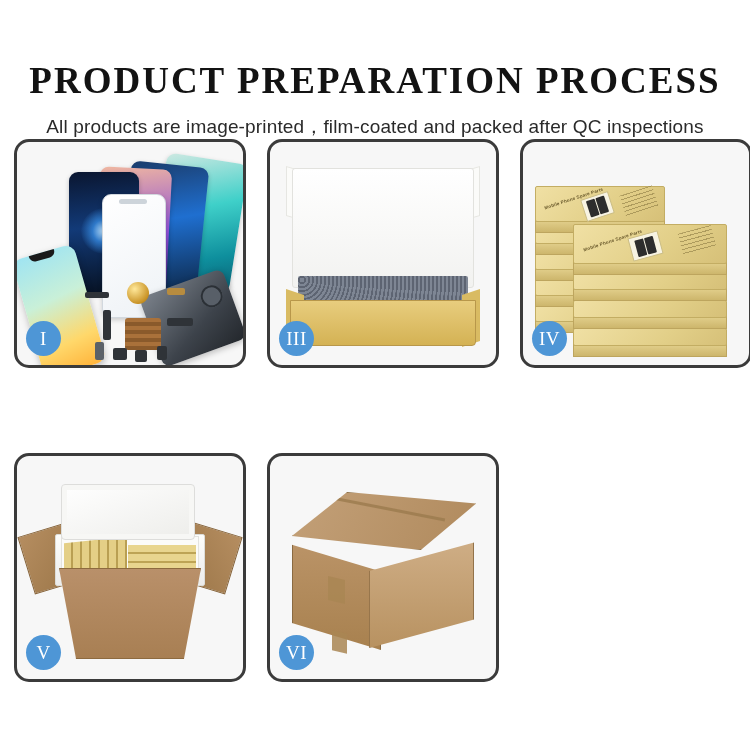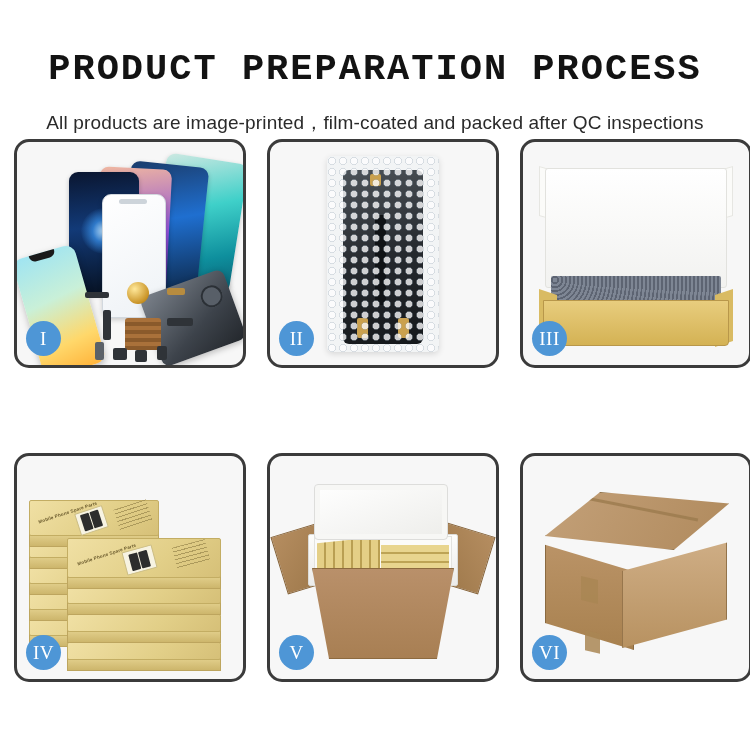--- a/index.html
+++ b/index.html
@@ -1,22 +1,22 @@
 <!DOCTYPE html>
 <html><head>
 <meta charset="utf-8">
 <style>
   html,body{margin:0;padding:0;background:#ffffff;}
   body{width:750px;height:750px;overflow:hidden;font-family:"Liberation Sans",sans-serif;}
   .page{position:relative;width:750px;height:750px;background:#fff;}
 
   
   .header{position:absolute;left:0;top:0;width:750px;text-align:center;}
-  .title{margin:8px;padding-top:42px;font-size:37px;letter-spacing:2.0px;
-         font-weight:700;color:#131313;line-height:1.05;font-family:Liberation Mono, monospace;}
+  .title{margin:0;padding-top:62px;font-size:37px;letter-spacing:2.0px;
+         font-weight:700;color:#131313;line-height:1.05;font-family:Liberation Serif, serif;}
   .subtitle{margin:0;padding-top:13px;font-size:19px;color:#2a2a2a;letter-spacing:.15px;
             font-family:"Liberation Sans",sans-serif;}
 
   
   .grid{position:absolute;left:14px;top:139px;width:726px;height:553px;
         display:grid;grid-template-columns:repeat(3,232px);grid-template-rows:repeat(2,229px);
         column-gap:21px;row-gap:85px;}
   .panel{position:relative;box-sizing:border-box;border:3px solid #3b3b3b;border-radius:15px;
          background:#f7f7f7;overflow:hidden;}
   .stage{position:absolute;inset:0;}
@@ -168,34 +168,20 @@
         <div class="sp" style="left:86px;top:168px;width:8px;height:30px;"></div>
         <div class="sp" style="left:150px;top:176px;width:26px;height:8px;"></div>
         <div class="sp" style="left:96px;top:206px;width:14px;height:12px;"></div>
         <div class="sp" style="left:118px;top:208px;width:12px;height:12px;"></div>
         <div class="sp" style="left:140px;top:204px;width:10px;height:14px;"></div>
         <div class="sp" style="left:78px;top:200px;width:9px;height:18px;background:#5b6168;"></div>
       </div>
       <div class="badge">I</div>
     </div>
 
-    <div class="panel">
-      <div class="stage">
-        <div class="p2bag">
-          <div class="p2item">
-            <div class="p2flex"></div>
-            <div class="p2tab" style="left:14px;bottom:6px;"></div>
-            <div class="p2tab" style="right:14px;bottom:6px;"></div>
-            <div class="p2tab" style="left:34%;top:4px;height:12px;"></div>
-          </div>
-          <div class="p2bub"></div>
-        </div>
-      </div>
-      <div class="badge">II</div>
-    </div>
 
     <div class="panel">
       <div class="stage">
         <div class="p3">
           <div class="p3lidflapL"></div>
           <div class="p3lidflapR"></div>
           <div class="p3lidback"></div>
           <div class="p3foam"></div>
           <div class="p3sideL"></div>
           <div class="p3sideR"></div>

